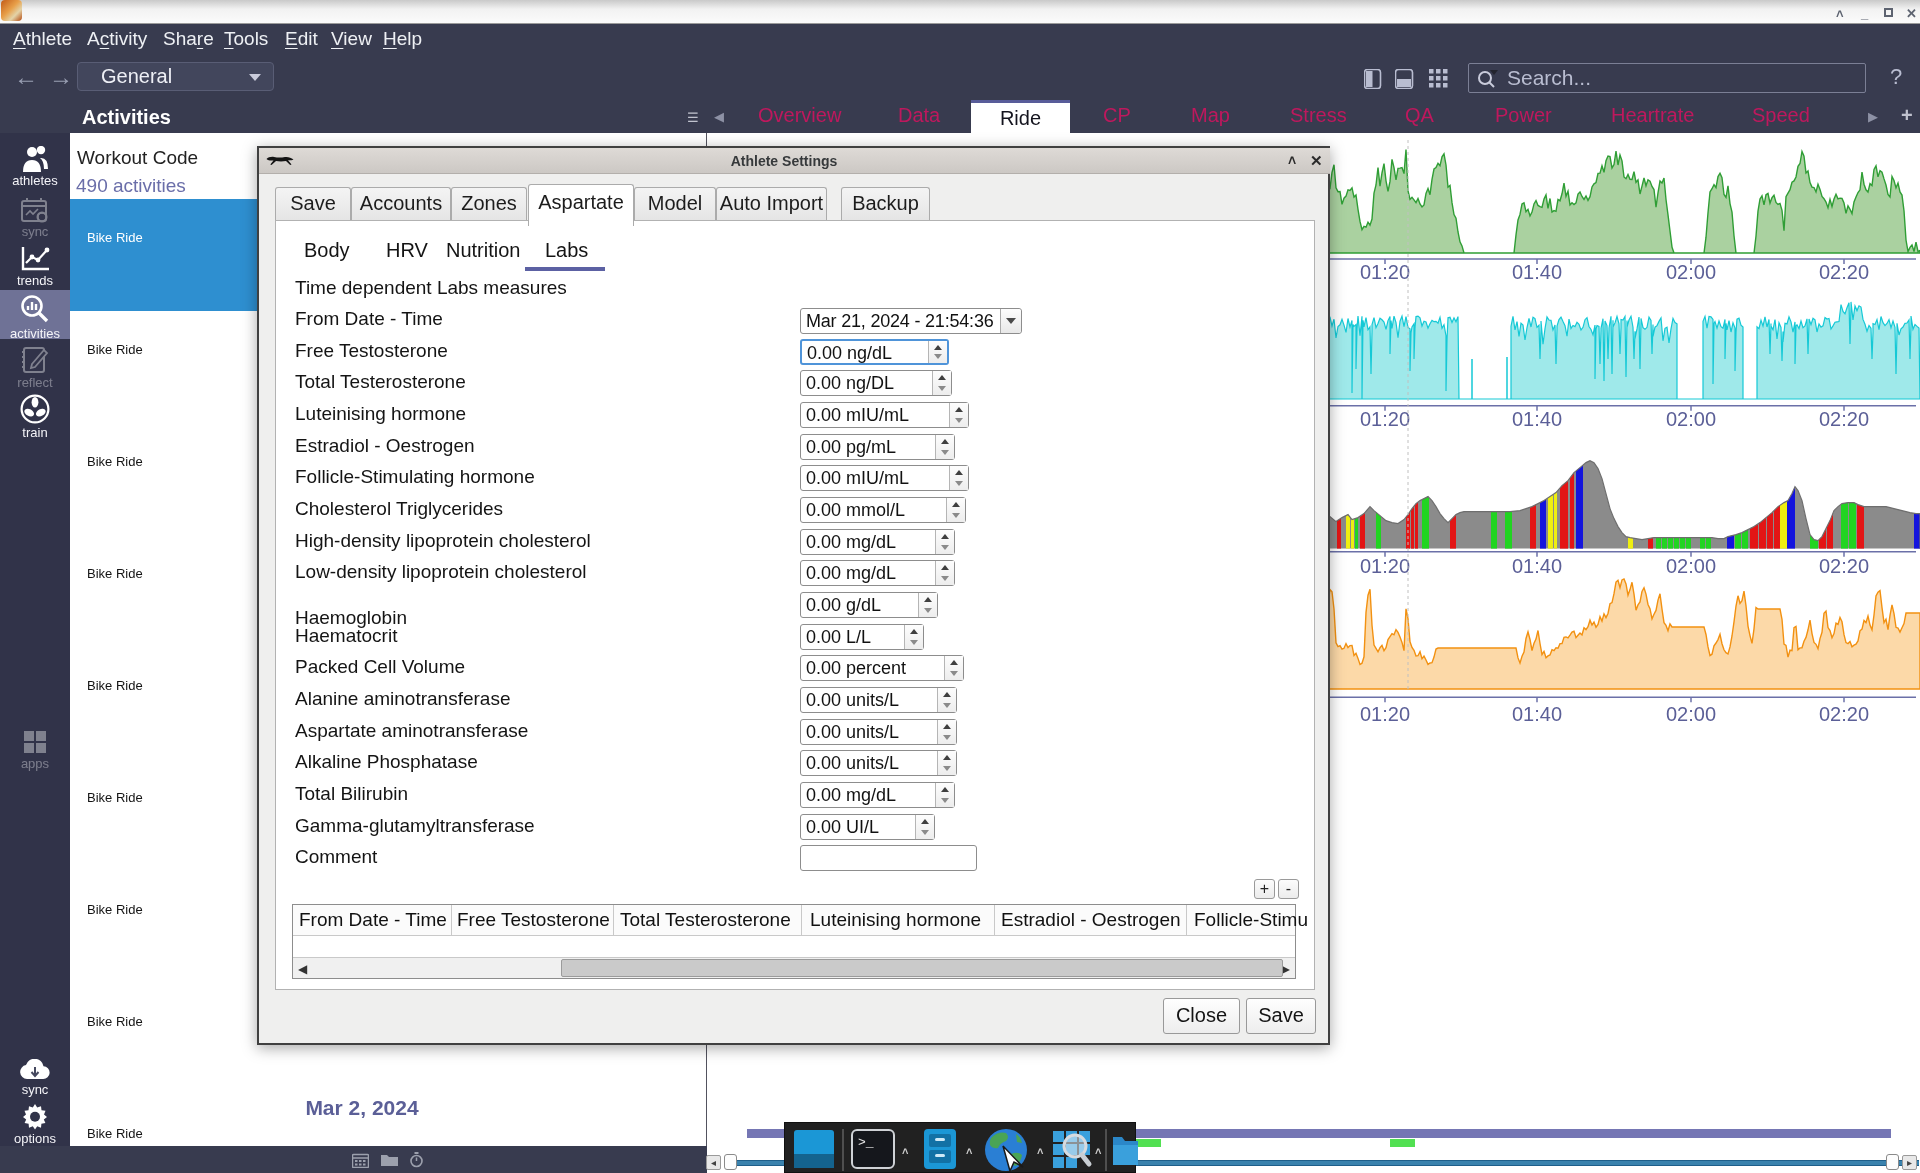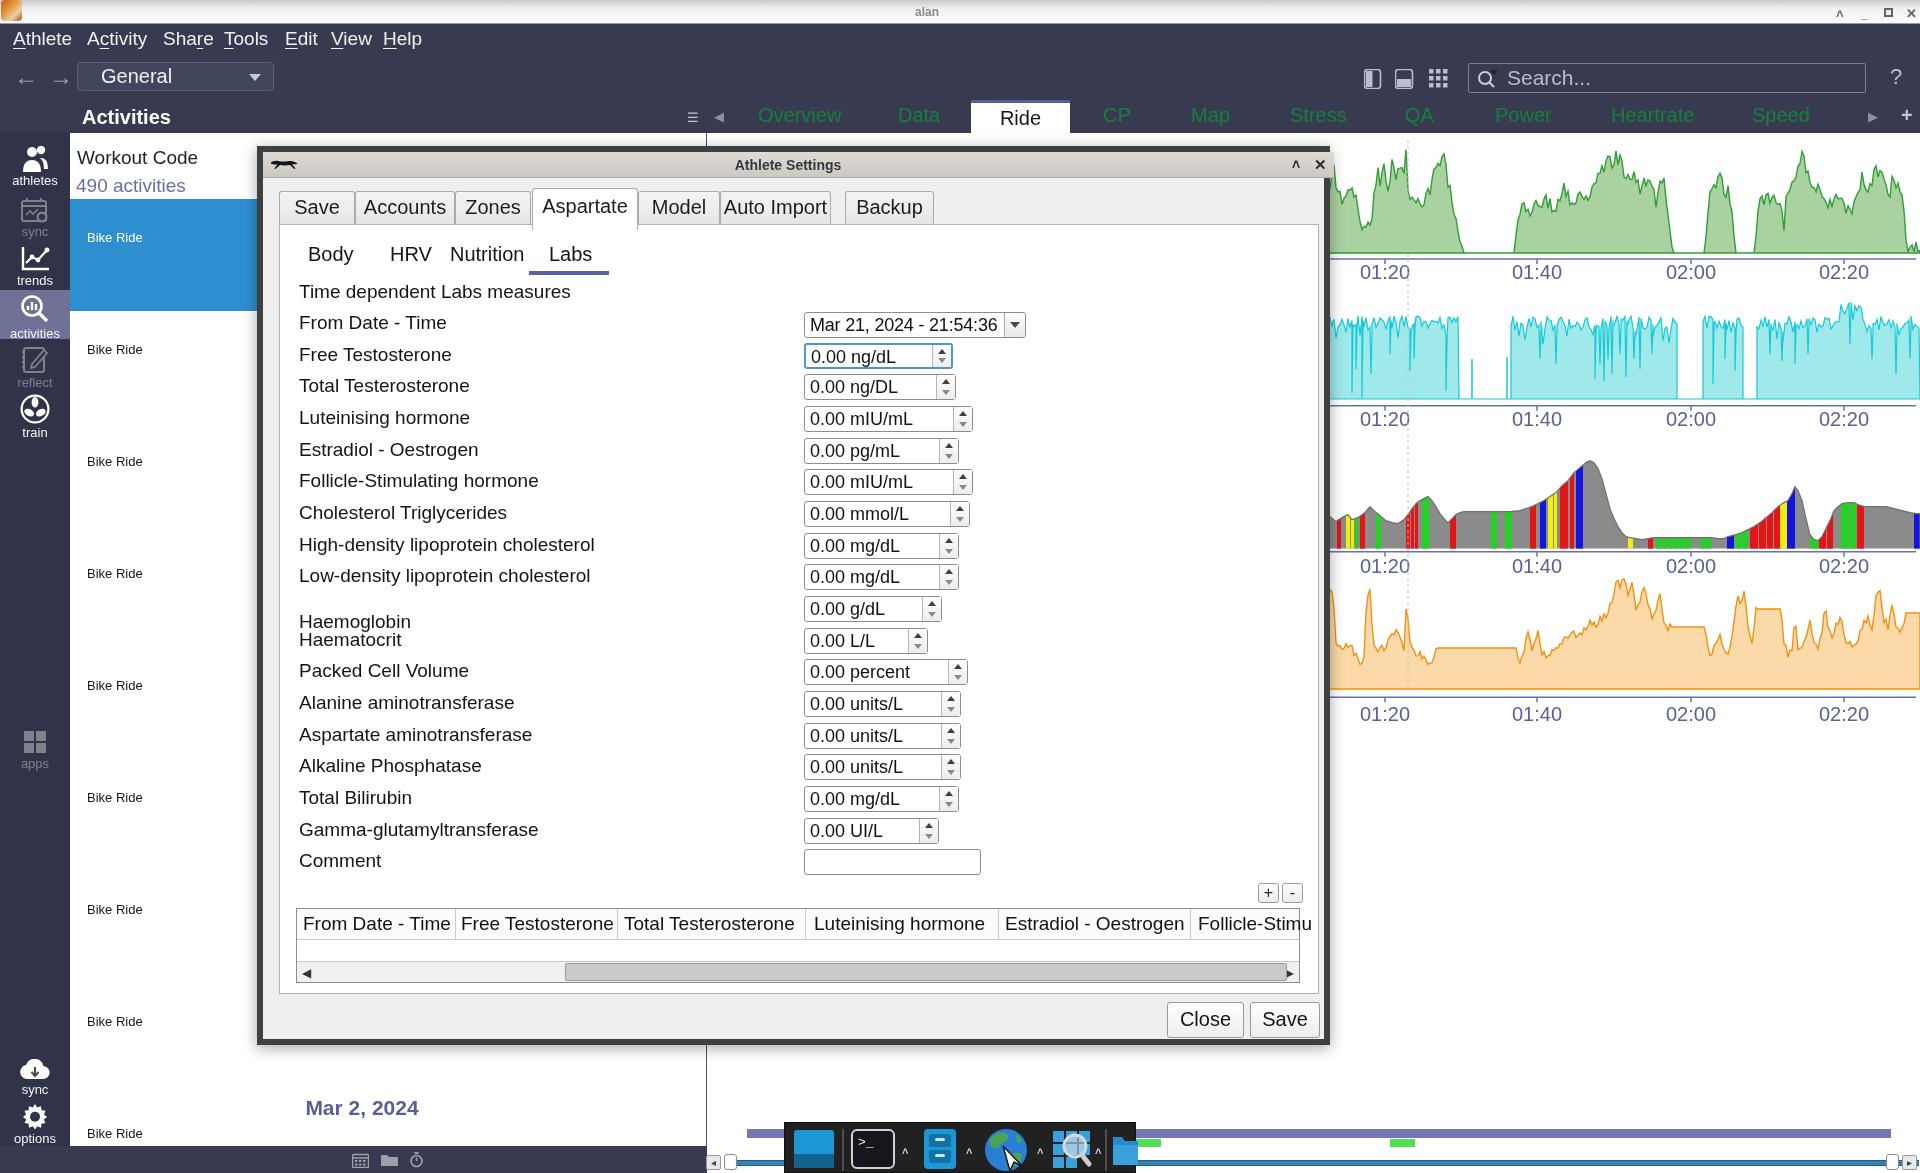--- a/index.html
+++ b/index.html
@@ -13,21 +13,21 @@
 #menubar{left:0;top:24px;width:1920px;height:33px;background:#383b4f;color:#eef0f4;font-size:19px}
 #menubar span{position:absolute;top:4px}
 #menubar u{text-decoration:underline;text-underline-offset:3px}
 #toolrow{left:0;top:57px;width:1920px;height:43px;background:#383b4f}
 #gencombo{left:77px;top:62px;width:197px;height:29px;background:#42465c;border:1px solid #595d75;border-radius:4px;color:#eef0f6;font-size:20px;line-height:27px;padding-left:23px}
 .navarrow{top:63px;color:#9aa0b4;font-size:24px;font-weight:bold}
 #searchbox{left:1468px;top:63px;width:398px;height:30px;border:1px solid #7b7f95;border-radius:2px;color:#b9bdd1;font-size:21px;line-height:28px}
 #headrow{left:0;top:100px;width:1920px;height:33px;background:#383b4f}
 #acthead{left:82px;top:106px;color:#fff;font-weight:bold;font-size:20px}
 
-.mtab{top:104px;color:#15803d;font-size:20px}
+.mtab{top:104px;color:#be185d;font-size:20px}
 #ridetab{left:971px;top:100px;width:99px;height:34px;background:#fff;border-top:3px solid #585c99;color:#14141e;text-align:center;font-size:20px;padding-top:4px}
 
 #sidebar{left:0;top:133px;width:70px;height:1013px;background:#313349}
 #sidesel{left:0;top:290px;width:70px;height:49px;background:#6f7296}
 .sideitem{position:absolute;width:70px;text-align:center;color:#f4f4f8;font-size:13px}
 .sideitem.dim{opacity:0.38}
 .sideitem svg{display:block;margin:0 auto 1px auto}
 
 #actpanel{left:70px;top:133px;width:637px;height:1013px;background:#fff}
 #wcode{left:77px;top:147px;color:#222;font-size:19px}
@@ -41,21 +41,21 @@
 #purplebar{left:747px;top:1129px;width:1144px;height:9px;background:#7576b4}
 .greenblip{top:1139px;width:25px;height:8px;background:#52e052;position:absolute}
 #bluebar{left:737px;top:1160px;width:1182px;height:6px;background:#3a82ad;border-top:1px solid #1f5f8a;border-bottom:1px solid #1f5f8a}
 .sbtn{position:absolute;top:1155px;width:15px;height:15px;background:#e8e8e8;border:1px solid #9a9a9a;border-radius:2px;font-size:10px;color:#444;text-align:center;line-height:13px}
 .shandle{position:absolute;top:1154px;width:13px;height:16px;background:#fdfdfd;border:1px solid #8a8a8a;border-radius:3px}
 
 #dock{left:784px;top:1122px;width:352px;height:51px;background:#212121;border:1px solid #111}
 .dsep{position:absolute;top:6px;width:2px;height:42px;background:#4f4f4f}
 .dcaret{position:absolute;top:22px;color:#cfcfcf;font-size:11px;font-weight:bold}
 
-#dlg{left:257px;top:146px;width:1073px;height:899px;background:#efefee;border:6px solid #404040;box-shadow:0 3px 14px rgba(0,0,0,.35)}
+#dlg{left:257px;top:146px;width:1073px;height:899px;background:#efefee;border:2px solid #404040;box-shadow:0 3px 14px rgba(0,0,0,.35)}
 #dlgtitle{left:0;top:0;width:1071px;height:26px;background:linear-gradient(#dedad6,#ccc8c4);border-bottom:1px solid #b3afab;}
 #dlgtitle .t{position:absolute;left:0;top:5px;width:1050px;text-align:center;font-weight:bold;font-size:14px;color:#36393b}
 .dtab{position:absolute;top:39px;height:33px;background:linear-gradient(#f4f4f4,#e5e5e5);border:1px solid #ababab;border-bottom:none;border-radius:3px 3px 0 0;font-size:20px;color:#1c1c1c;text-align:center;padding-top:4px}
 #mtabsel{top:36px;height:42px;background:#fff;z-index:3;padding-top:6px}
 #dpane{left:16px;top:72px;width:1040px;height:770px;background:#fff;border:1px solid #b2b2b2}
 .stab{position:absolute;top:18px;font-size:20px;color:#141414}
 #labsline{left:249px;top:46px;width:80px;height:4px;background:#5c61a3;position:absolute}
 .flabel{position:absolute;left:19px;font-size:19px;color:#141414}
 .spin{position:absolute;left:524px;height:26px;background:#fff;border:1px solid #8d8d8d;border-radius:3px;font-size:18px;color:#111;padding-left:5px;line-height:24px}
 .spin .btns{position:absolute;right:0;top:0;width:19px;height:100%;border-left:1px solid #b5b5b5;background:linear-gradient(#fdfdfd,#ededed)}
@@ -226,21 +226,20 @@
 <text x="373" y="587.8" font-family="Liberation Sans, sans-serif" font-size="20" fill="#5b5f97" text-anchor="middle">00:40</text>
 <line x1="220" y1="564.2" x2="220" y2="569.2" stroke="#6b70a8" stroke-width="1.5"></line>
 <text x="220" y="587.8" font-family="Liberation Sans, sans-serif" font-size="20" fill="#5b5f97" text-anchor="middle">00:20</text>
 <line x1="67" y1="564.2" x2="67" y2="569.2" stroke="#6b70a8" stroke-width="1.5"></line>
 <text x="67" y="587.8" font-family="Liberation Sans, sans-serif" font-size="20" fill="#5b5f97" text-anchor="middle">00:00</text>
 <line x1="702" y1="7" x2="702" y2="556" stroke="#c0c0c0" stroke-width="1" stroke-dasharray="3,3"></line>
 </svg>
 
 <div class="abs" id="titlebar">
   <div class="abs appico"></div>
-  <div class="abs title">alan</div>
   <div class="abs wctl" style="left:1836px">˄</div>
   <div class="abs wctl" style="left:1861px">_</div>
   <div class="abs wctl" style="left:1884px;font-size:11px;border:2px solid #5d6370;width:9px;height:9px;top:8px"></div>
   <div class="abs wctl" style="left:1906px">✕</div>
 </div>
 <div class="abs" id="menubar">
   <span style="left:13px"><u>A</u>thlete</span>
   <span style="left:87px">A<u>c</u>tivity</span>
   <span style="left:163px">Sha<u>r</u>e</span>
   <span style="left:224px"><u>T</u>ools</span>

